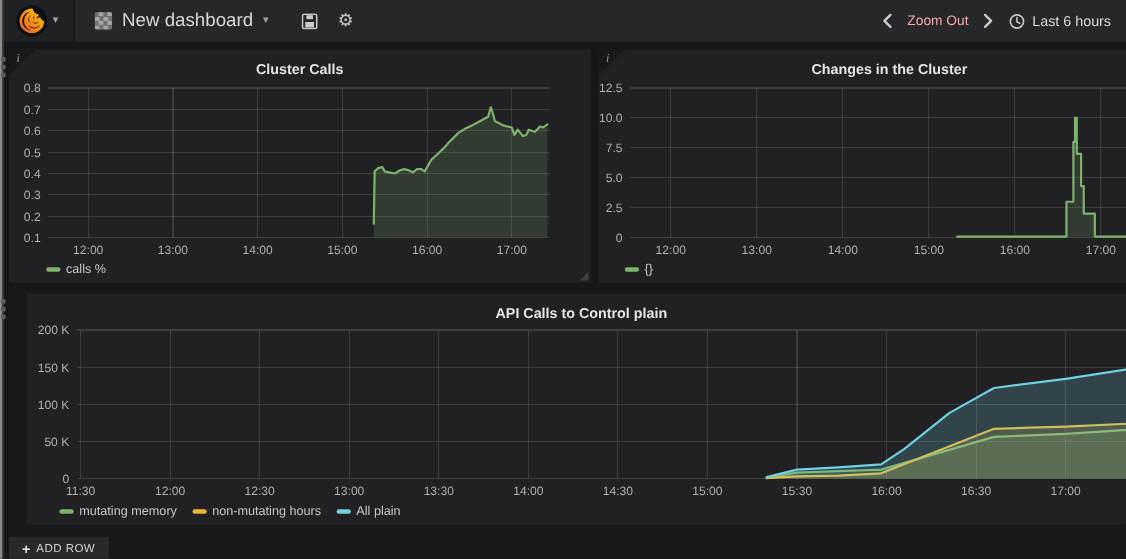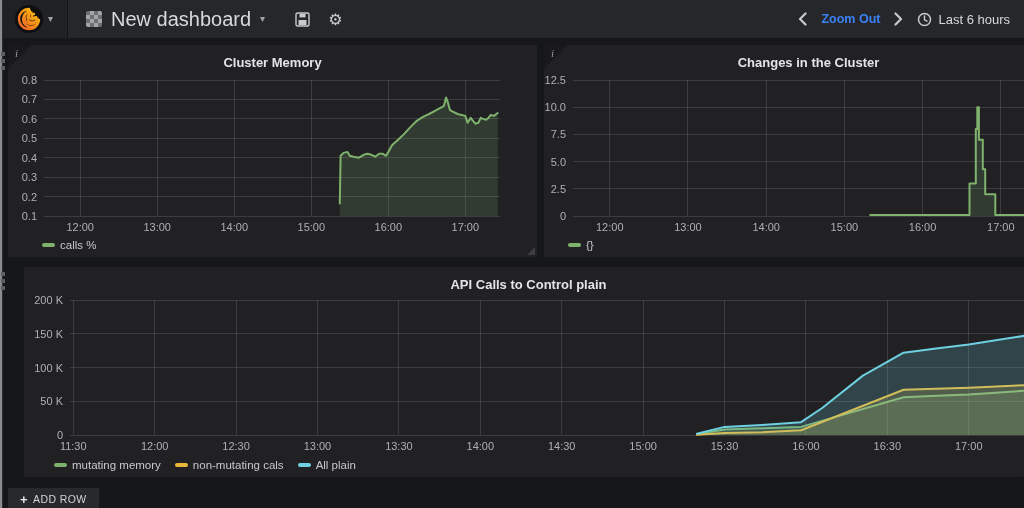--- a/index.html
+++ b/index.html
@@ -17,28 +17,28 @@
   
   .navbar { position:absolute; left:0; top:0; width:1024px; height:38px;
             background:#26272a; display:flex; align-items:center; }
   .logo-block { width:68px; height:38px; background:#202124; border-right:1px solid #141416;
                 display:flex; align-items:center; justify-content:center; gap:4px; cursor:pointer; }
   .caret { color:#9fa1a3; font-size:10px; line-height:1; }
   .dash-nav { display:flex; align-items:center; gap:9px; margin-left:18px; cursor:pointer; }
   .grid-icon { width:16px; height:16px; border-radius:2px;
                background:conic-gradient(#a3a6a9 25%, #6d7073 0 50%, #a3a6a9 0 75%, #6d7073 0);
                background-size:8px 8px; }
-  .dash-title { font-size:20px; color:#d8d9da; }
+  .dash-title { font-size:17px; color:#d8d9da; }
   .nav-btn { display:flex; align-items:center; justify-content:center; cursor:pointer;
              color:#c9cacc; background:none; border:none; }
   .save-btn { margin-left:30px; }
   .gear-btn { margin-left:18px; font-size:16px; color:#c9cacc; }
   .nav-spacer { flex:1; }
   .nav-right { display:flex; align-items:center; gap:14px; margin-right:14px; }
-  .zoom-out { font-size:12.5px; color:#3b82f6;font-weight:bold; }
+  .zoom-out { font-size:12.5px; color:#fca5a5; }
   .time-btn { display:flex; align-items:center; gap:6px; font-size:13px; color:#d8d9da; }
 
   
   .panel { position:absolute; background:#212124; }
   .panel-title { position:relative; z-index:5; text-align:center; padding-top:10px;
                  font-size:13px; font-weight:bold; color:#e3e4e6; cursor:pointer; }
   .chart { position:absolute; left:0; top:0; z-index:1; }
   .chart .tick { font-family:"Liberation Sans","DejaVu Sans",sans-serif; font-size:11px; fill:#aeb0b2; }
   .corner-tri { position:absolute; left:0; top:0; width:0; height:0; z-index:6;
                 border-top:24px solid #19191c; border-right:24px solid transparent; }
@@ -127,21 +127,21 @@
   </div>
 <div class="row-handle" style="top:272px;">
     <i></i>
     <i></i>
     <i></i>
   </div>
 
 <div class="panel" style="left:8px; top:45px; width:529px; height:212px;">
   <div class="corner-tri"></div>
   <span class="info-i">i</span>
-  <div class="panel-title">Cluster Memory</div>
+  <div class="panel-title">Cluster Calls</div>
   <svg class="chart" width="529" height="212">
       <line x1="72.20270270270275" x2="72.20270270270275" y1="35" y2="171" stroke="rgba(255,255,255,0.12)" stroke-width="1" shape-rendering="crispEdges"></line>
       <text x="72.20270270270275" y="186" text-anchor="middle" class="tick">12:00</text>
       <line x1="149.22972972972977" x2="149.22972972972977" y1="35" y2="171" stroke="rgba(255,255,255,0.12)" stroke-width="1" shape-rendering="crispEdges"></line>
       <text x="149.22972972972977" y="186" text-anchor="middle" class="tick">13:00</text>
       <line x1="226.2567567567568" x2="226.2567567567568" y1="35" y2="171" stroke="rgba(255,255,255,0.12)" stroke-width="1" shape-rendering="crispEdges"></line>
       <text x="226.2567567567568" y="186" text-anchor="middle" class="tick">14:00</text>
       <line x1="303.28378378378386" x2="303.28378378378386" y1="35" y2="171" stroke="rgba(255,255,255,0.12)" stroke-width="1" shape-rendering="crispEdges"></line>
       <text x="303.28378378378386" y="186" text-anchor="middle" class="tick">15:00</text>
       <line x1="380.31081081081084" x2="380.31081081081084" y1="35" y2="171" stroke="rgba(255,255,255,0.12)" stroke-width="1" shape-rendering="crispEdges"></line>
@@ -261,21 +261,21 @@
       <polygon points="672.9,168.0 672.9,166.7 700.5,159.9 738.0,157.9 777.1,155.2 798.2,141.0 838.9,108.6 879.6,85.7 912.2,81.6 944.8,77.5 1005.0,68.1 1005.0,168.0" fill="#6ed0e0" fill-opacity="0.2"></polygon>
       <polyline points="672.9,166.7 700.5,159.9 738.0,157.9 777.1,155.2 798.2,141.0 838.9,108.6 879.6,85.7 912.2,81.6 944.8,77.5 1005.0,68.1" fill="none" stroke="#6ed0e0" stroke-width="2" stroke-linejoin="round" stroke-linecap="round"></polyline>
     </svg>
   <div class="legend" style="left:30px;">
       <span class="legend-item">
         <span class="dash" style="background: rgb(126, 178, 109);"></span>
         <span>mutating memory</span>
       </span>
       <span class="legend-item">
         <span class="dash" style="background: rgb(234, 184, 57);"></span>
-        <span>non-mutating cals</span>
+        <span>non-mutating hours</span>
       </span>
       <span class="legend-item">
         <span class="dash" style="background: rgb(110, 208, 224);"></span>
         <span>All plain</span>
       </span>
     </div>
   <div class="grip"></div>
 </div>
 
 <button class="add-row">

